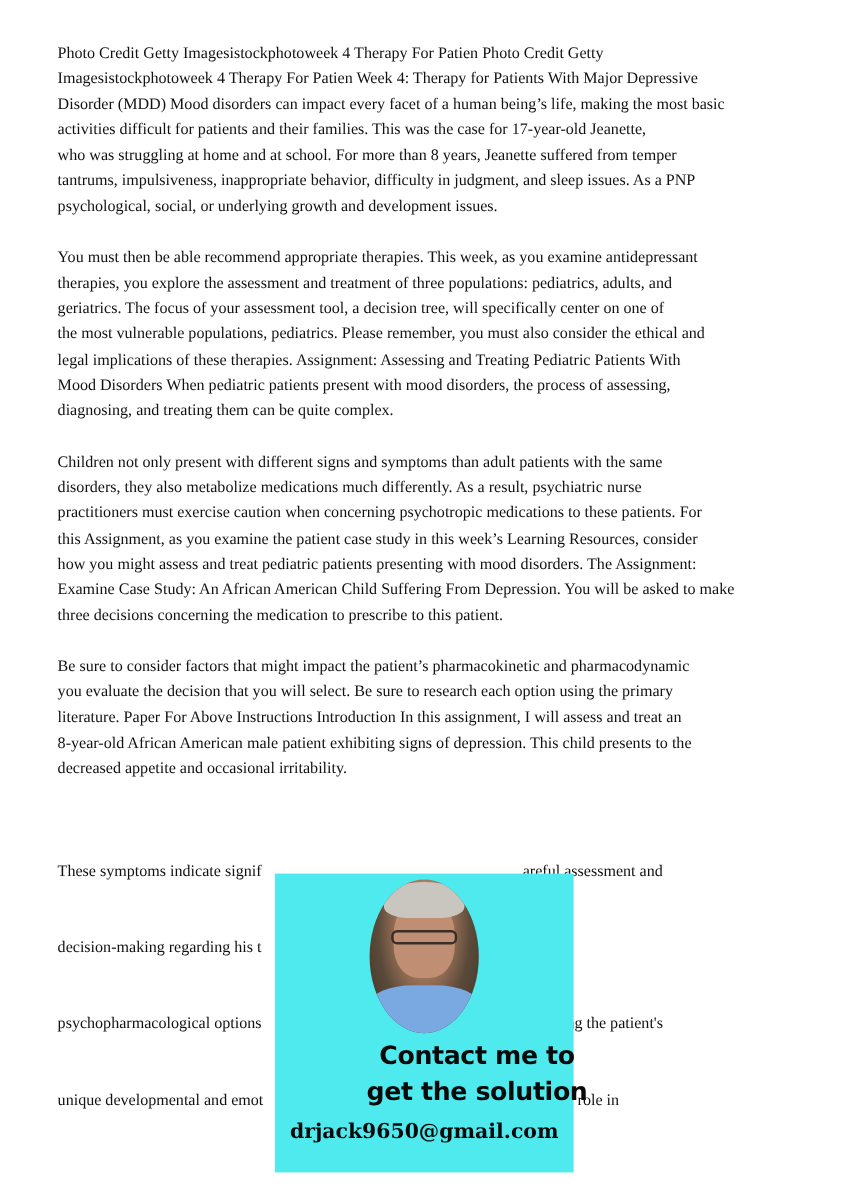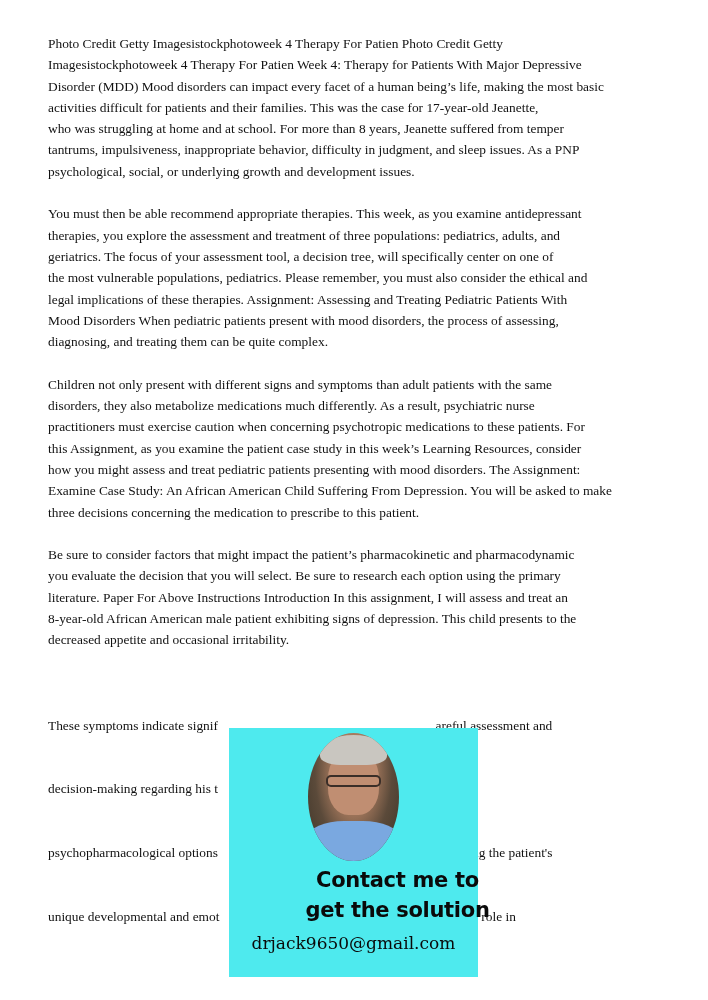--- a/index.html
+++ b/index.html
@@ -23,21 +23,21 @@
     .portrait .hair { position: absolute; left: 12px; top: 2px; width: 67px; height: 30px; border-radius: 50% 50% 30% 30%; background: #c9c6c0; }
     .portrait .face { position: absolute; left: 20px; top: 16px; width: 51px; height: 66px; border-radius: 45% 45% 40% 40%; background: #c08e72; }
     .portrait .glasses { position: absolute; left: 18px; top: 42px; width: 55px; height: 12px; border: 2px solid #3a2e28; border-radius: 5px; box-sizing: border-box; }
     .portrait .shirt { position: absolute; left: 0; top: 88px; width: 91px; height: 40px; background: #7aa8e0; border-radius: 40% 40% 0 0; }
     .promo-head {
       position: absolute; left: 0; width: 249px; text-align: center;
       font-family: "DejaVu Sans", sans-serif; font-weight: bold; font-size: 21px; color: #0a0a0a; letter-spacing: -0.3px; margin-left: 44px;
     }
     .promo-email {
       position: absolute; left: 0; top: 205px; width: 249px; text-align: center;
-      font-family: "DejaVu Serif", serif; font-weight: normal; font-size: 17px; color: #0a0a0a;
+      font-family: "DejaVu Serif", serif; font-weight: bold; font-size: 17px; color: #0a0a0a;
     }
   </style>
 </head>
 <body>
 
 <div class="page">
   <p class="para">
     <span class="line">Photo Credit Getty Imagesistockphotoweek 4 Therapy For Patien Photo Credit Getty</span>
     <span class="line">Imagesistockphotoweek 4 Therapy For Patien Week 4: Therapy for Patients With Major Depressive</span>
     <span class="line">Disorder (MDD) Mood disorders can impact every facet of a human being’s life, making the most basic</span>

